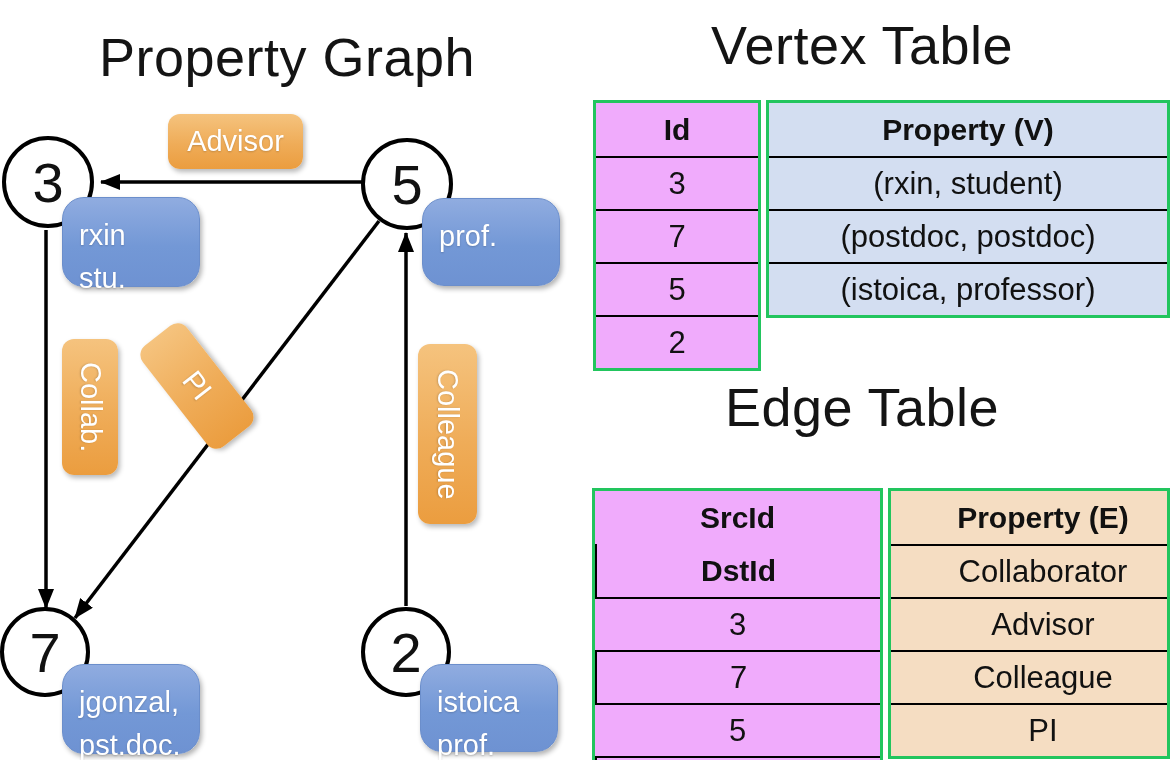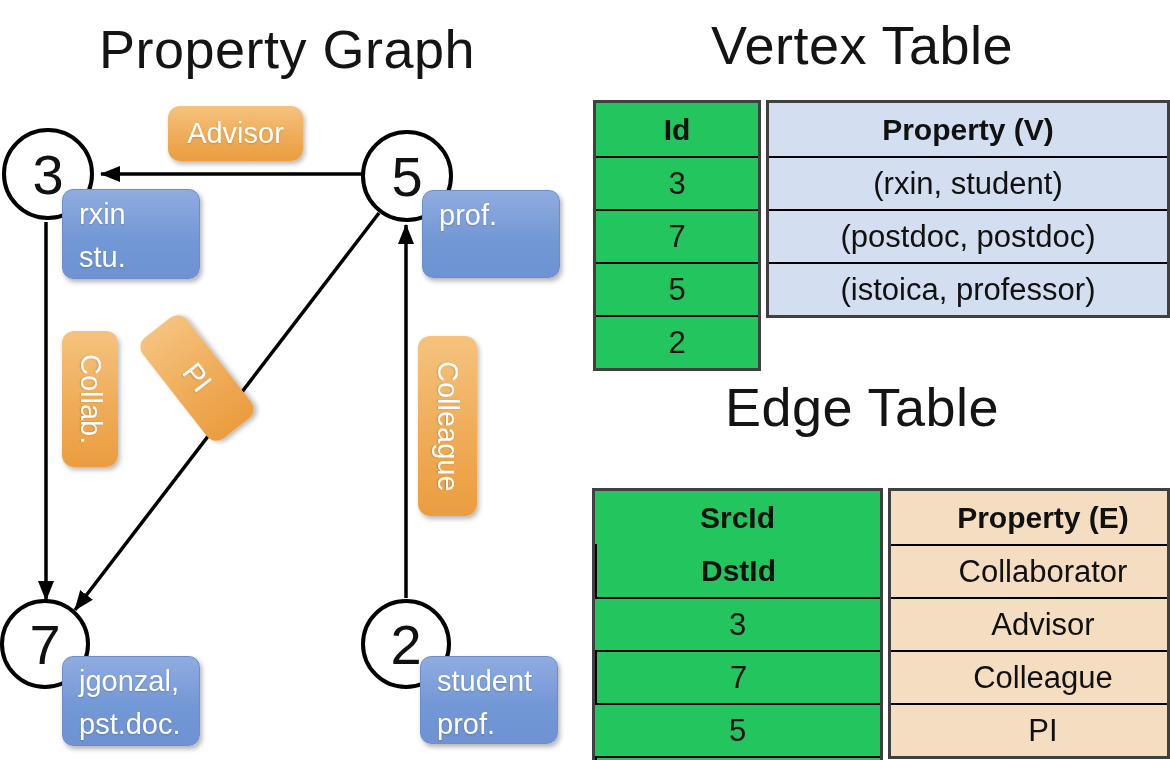--- a/index.html
+++ b/index.html
@@ -9,61 +9,61 @@
 
   .big-title {
     position: absolute; font-size: 54px; font-weight: 300; color: #141414;
     text-align: center; white-space: nowrap; letter-spacing: 0.5px;
   }
   #pg-title  { left: 0px;   top: 14px;  width: 574px; }
   #vt-title  { left: 577px; top: 14px;  width: 570px; }
   #et-title  { left: 577px; top: 376px; width: 570px; }
 
   
-  .graph-panel { position: absolute; left: 0; top: 4px; width: 585px; height: 676px; }
+  .graph-panel { position: absolute; left: 0; top: 12px; width: 585px; height: 676px; }
   .graph-svg { position: absolute; left: 0; top: 0; width: 585px; height: 760px; }
 
   .node {
     position: absolute; background: #fff; border: 4px solid #000; border-radius: 50%;
     display: flex; align-items: center; justify-content: center;
     font-size: 56px; font-weight: 300; color: #111;
   }
   #node-3 { left: 2px;   top: 124px; width: 92px; height: 92px; }
   #node-5 { left: 361px; top: 126px; width: 92px; height: 92px; }
   #node-7 { left: 0px;   top: 595px; width: 90px; height: 90px; }
   #node-2 { left: 361px; top: 595px; width: 90px; height: 90px; }
 
   .vlabel {
-    position: absolute; border-radius: 11px; color: #fff;
+    position: absolute; border-radius: 22px; color: #fff;
     background: linear-gradient(180deg, #90ACE0 0%, #7398d6 55%, #6E92D2 100%);
     border: 1px solid #6b8ecb;
     box-shadow: 2px 3px 5px rgba(0,0,0,0.30);
     font-size: 29px; font-weight: 300; line-height: 43px;
-    padding: 3px 0 0 16px; text-shadow: 0 1px 2px rgba(0,0,0,0.18);
+    padding: 16px 0 0 16px; text-shadow: 0 1px 2px rgba(0,0,0,0.18);
   }
   #vlabel-rxin     { left: 62px;  top: 185px; width: 138px; height: 90px; }
   #vlabel-franklin { left: 422px; top: 186px; width: 138px; height: 88px; }
   #vlabel-jgonzal  { left: 62px;  top: 652px; width: 138px; height: 90px; }
   #vlabel-istoica  { left: 420px; top: 652px; width: 138px; height: 88px; }
 
   .elabel {
     position: absolute; border-radius: 12px; color: #fff;
     background: linear-gradient(180deg, #F5C37E 0%, #EFAC58 55%, #EB9D3F 100%);
     box-shadow: 2px 3px 5px rgba(0,0,0,0.28);
     display: flex; align-items: center; justify-content: center;
     font-size: 29px; font-weight: 300; text-shadow: 0 1px 2px rgba(0,0,0,0.18);
   }
   #elabel-advisor   { left: 168px; top: 102px; width: 135px; height: 55px; }
   #elabel-collab    { left: 62px;  top: 327px; width: 56px;  height: 136px; }
   #elabel-colleague { left: 418px; top: 332px; width: 59px;  height: 180px; }
   #elabel-pi        { left: 169px; top: 310px; width: 56px;  height: 128px; transform: rotate(-38deg); }
   .vert { writing-mode: vertical-rl; text-orientation: mixed; }
 
   
-  .tcol { position: absolute; border: 3px solid #404040; background: #22c55e; }
+  .tcol { position: absolute; border: 3px solid #22c55e; background: #f0abfc; }
   .cell {
     height: 53px; display: flex; align-items: center; justify-content: center;
     font-size: 31px; font-weight: 300; color: #111; border-top: 2px solid #000;
     white-space: nowrap;
   }
   .cell.first { border-top: none; }
   .hdr { font-weight: 700; font-size: 30px; }
 
   #vt-id   { left: 593px; top: 100px; width: 168px; }
   #vt-prop { left: 766px; top: 100px; width: 404px; }
@@ -113,21 +113,21 @@
       <div>stu.</div>
     </div>
     <div class="vlabel" id="vlabel-franklin">
       <div>prof.</div>
     </div>
     <div class="vlabel" id="vlabel-jgonzal">
       <div>jgonzal,</div>
       <div>pst.doc.</div>
     </div>
     <div class="vlabel" id="vlabel-istoica">
-      <div>student</div>
+      <div>istoica</div>
       <div>prof.</div>
     </div>
 
     <div class="elabel" id="elabel-advisor">Advisor</div>
     <div class="elabel vert" id="elabel-collab">Collab.</div>
     <div class="elabel vert" id="elabel-pi">PI</div>
     <div class="elabel vert" id="elabel-colleague">Colleague</div>
   </div>
 
   <div class="big-title" id="vt-title">Vertex Table</div>

